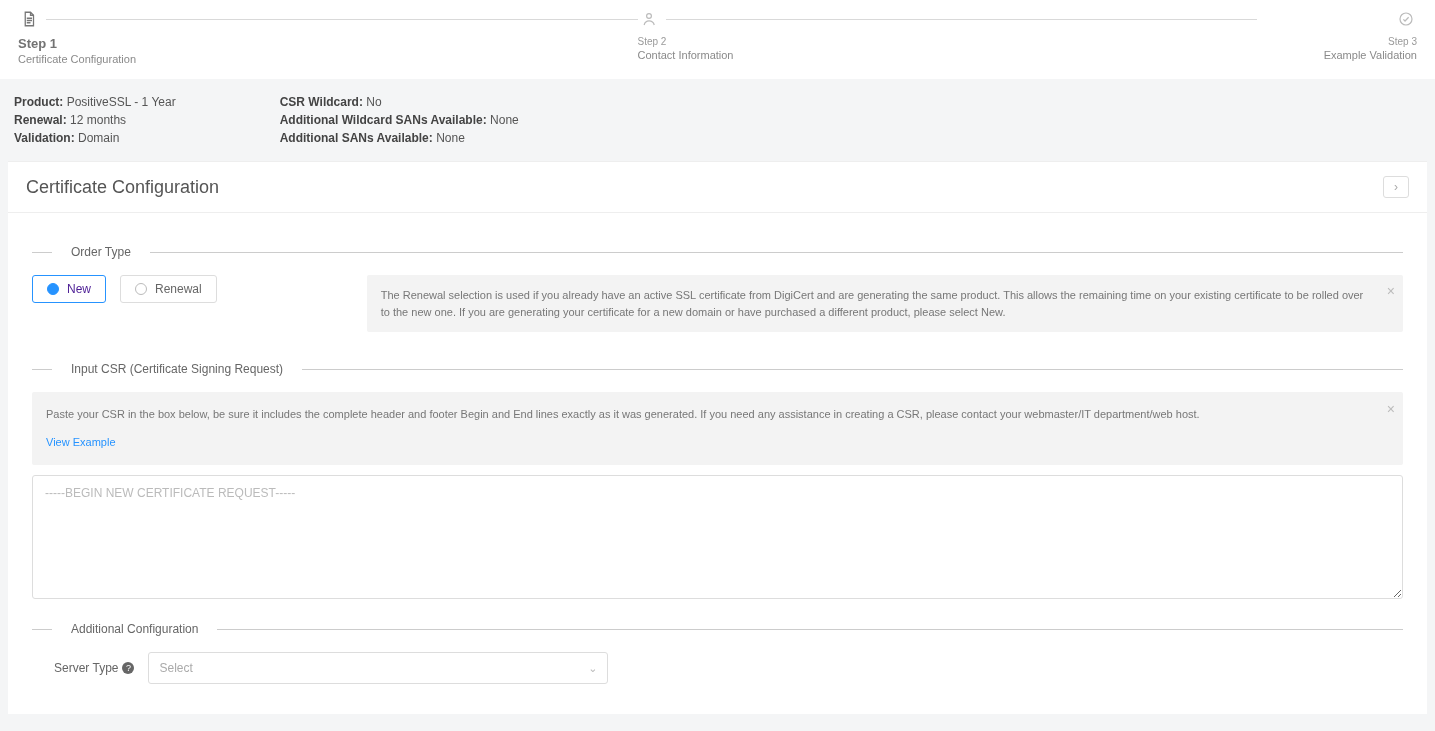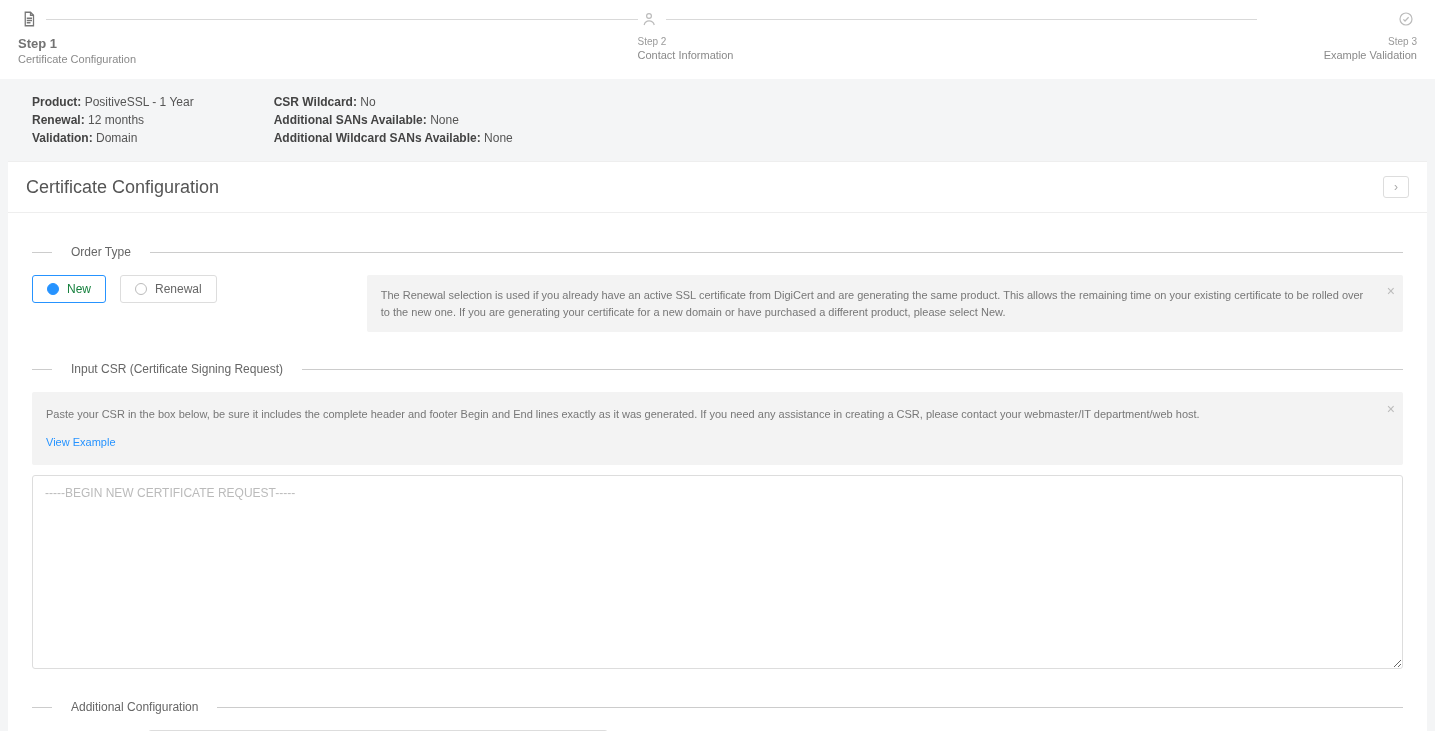--- a/index.html
+++ b/index.html
@@ -53,23 +53,23 @@
   }
   .wizard-step.center { text-align: left; }
   .wizard-step.center .wizard-icon-row { }
   .wizard-step.center .wizard-label-light,
   .wizard-step.center .wizard-sub { }
   .wizard-step.right { text-align: right; flex: 0 0 160px; }
   .wizard-step.right .wizard-icon-row { justify-content: flex-end; }
 
   
   .summary {
-    padding: 14px 32px;
-    display: flex;
-    gap: 80px;
+    padding: 14px 14px;
+    display: flex;
+    gap: 104px;
     color: #555;
   }
   .summary-col { font-size: 12px; line-height: 1.5; }
   .summary-col .k { font-weight: 700; color: #444; }
 
   
   .panel {
     background: #fff;
     margin: 0 8px 0 8px;
     border-top: 1px solid #eee;
@@ -125,21 +125,21 @@
     border: 1px solid #ddd;
     border-radius: 3px;
     padding: 6px 14px;
     font-size: 12px;
     color: #666;
     background: #fff;
     cursor: pointer;
   }
   .radio-pill.selected {
     border-color: #2693ff;
-    color: #15803d;
+    color: #4c1d95;
   }
   .radio-dot {
     width: 12px; height: 12px;
     border: 1px solid #bbb;
     border-radius: 50%;
     display: inline-block;
     position: relative;
   }
   .radio-pill.selected .radio-dot {
     border-color: #2693ff;
@@ -176,21 +176,21 @@
     margin-top: 6px;
   }
   .instr-box a {
     color: #2693ff; text-decoration: none; display: inline-block; margin-top: 10px;
     cursor: pointer;
   }
 
   .csr-area {
     margin-top: 10px;
     width: 100%;
-    height: 194px;
+    height: 124px;
     border: 1px solid #ddd;
     border-radius: 3px;
     padding: 10px 12px;
     font-family: inherit;
     font-size: 12px;
     color: #333;
     resize: vertical;
     outline: none;
   }
   .csr-area::placeholder { color: #bbb; }
@@ -272,22 +272,22 @@
 </div>
 
 <div class="summary">
   <div class="summary-col">
     <div><span class="k">Product:</span> <span>PositiveSSL - 1 Year</span></div>
     <div><span class="k">Renewal:</span> <span>12 months</span></div>
     <div><span class="k">Validation:</span> <span>Domain</span></div>
   </div>
   <div class="summary-col">
     <div><span class="k">CSR Wildcard:</span> <span>No</span></div>
+    <div><span class="k">Additional Wildcard SANs Available:</span> <span>None</span></div>
     <div><span class="k">Additional SANs Available:</span> <span>None</span></div>
-    <div><span class="k">Additional Wildcard SANs Available:</span> <span>None</span></div>
   </div>
 </div>
 
 <div class="panel">
   <div class="panel-head">
     <div class="panel-title">Certificate Configuration</div>
     <div class="caret-btn">
       <span>›</span>
     </div>
   </div>
@@ -327,21 +327,21 @@
 
     <div class="instr-box">
       <span class="box-close">×</span>
       <span>Paste your CSR in the box below, be sure it includes the complete header and footer Begin and End lines exactly as it was generated. If you need any assistance in creating a CSR, please contact your webmaster/IT department/web host.</span><br>
       <a>View Example</a>
     </div>
 
     <textarea class="csr-area" placeholder="-----BEGIN NEW CERTIFICATE REQUEST-----" style=""></textarea>
 
     
-    <div class="section-head" style="margin-top:28px;">
+    <div class="section-head" style="margin-top:20px;">
       <span class="section-dash"></span>
       <span class="section-title">Additional Configuration</span>
       <span class="section-rest"></span>
     </div>
 
     <div class="field-row">
       <div class="field-label">
         <span>Server Type</span>
         <span class="help-dot">?</span>
       </div>

